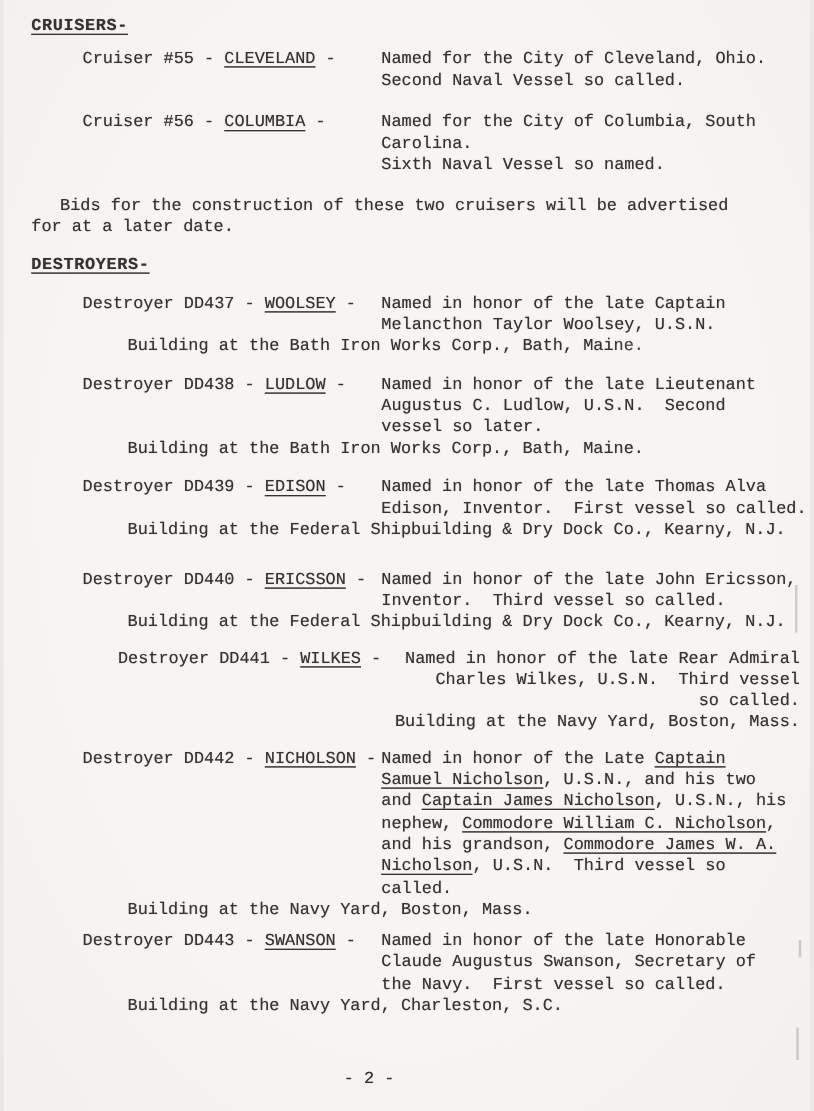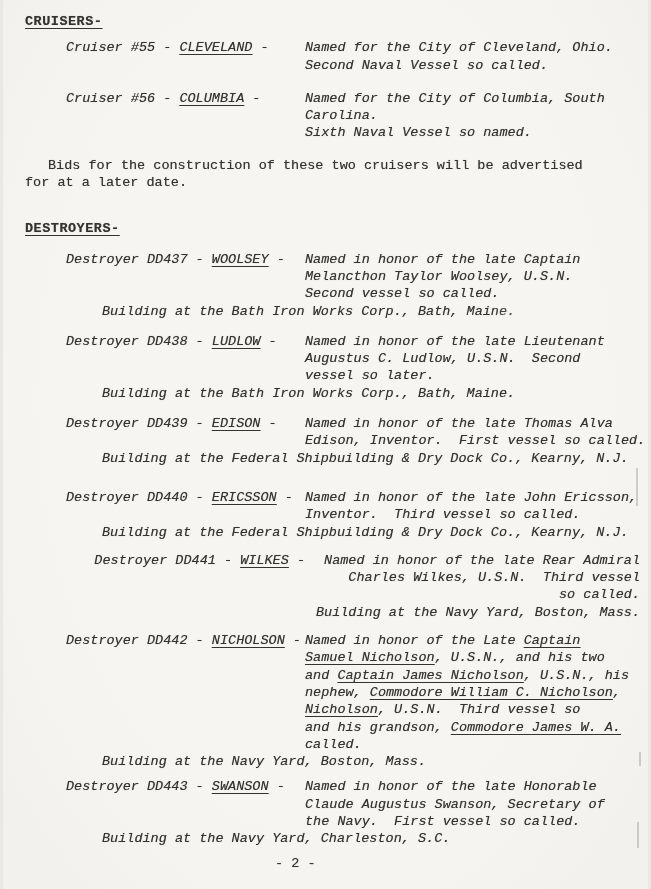--- a/index.html
+++ b/index.html
@@ -14,32 +14,32 @@
     color:#34332f;
     font-family:"Liberation Mono","DejaVu Sans Mono",monospace;
     font-size:13.5px;
     line-height:17.3px;
     text-shadow:0 0 0.7px rgba(52,51,47,0.55);
     overflow:hidden;
   }
   .u { text-decoration:underline; text-underline-offset:3px; text-decoration-thickness:1.2px; }
   .heading { font-weight:bold; letter-spacing:0.5px; margin:0 0 9px 0; display:inline-block; }
   .section { display:block; }
-  .entry { margin:0 0 13px 0;font-style:italic; }
+  .entry { margin:0 0 13px 0; }
   .entry-row { display:flex; margin-left:41px; }
   .entry-label { flex:none; width:239px; white-space:pre; }
   .entry-desc { flex:1; }
   .line { white-space:pre; }
   .building { margin-left:77px; white-space:pre; }
   .note { margin:15px 0 13px 0; }
   .note .indent { text-indent:23px; }
   
   .section-cruisers .entry { margin-bottom:16px; }
   .section-cruisers .entry:last-child { margin-bottom:0; }
-  .section-destroyers .heading { margin-bottom:13px;margin-top:16px; }
+  .section-destroyers .heading { margin-bottom:13px; }
   .section-destroyers .entry:nth-child(3) { margin-bottom:10px; }
   .section-destroyers .entry:nth-child(4) { margin-bottom:11px;margin-top:22px; }
   .section-destroyers .entry:nth-child(5) { margin-bottom:11px;text-align:right; }
   .section-destroyers .entry:nth-child(6) { margin-bottom:8px; }
   
   .section-destroyers .entry:nth-child(1) .building {
     -webkit-mask-image:linear-gradient(90deg,#000 72%,rgba(0,0,0,0.28) 90%,rgba(0,0,0,0.2) 100%);
             mask-image:linear-gradient(90deg,#000 72%,rgba(0,0,0,0.28) 90%,rgba(0,0,0,0.2) 100%);
   }
   .page-number { position:absolute; top:855px; left:272px; white-space:pre; }
@@ -77,21 +77,20 @@
           <div class="line indent">Bids for the construction of these two cruisers will be advertised</div>
           <div class="line">for at a later date.</div>
         </div></section>
       <section class="section section-destroyers"><div class="heading u">DESTROYERS-</div><div></div><div class="entries">
           <div class="entry">
             <div class="entry-row">
               <div class="entry-label"><span>Destroyer DD437 - </span><span class="u">WOOLSEY</span><span> -</span></div>
               <div class="entry-desc">
                 <div class="line"><span>Named in honor of the late Captain</span></div>
                 <div class="line"><span>Melancthon Taylor Woolsey, U.S.N.</span></div>
-                <div class="line"><span>Second vessel so called.</span></div>
               </div>
             </div>
             <div class="building">Building at the Bath Iron Works Corp., Bath, Maine.</div>
           </div>
           <div class="entry">
             <div class="entry-row">
               <div class="entry-label"><span>Destroyer DD438 - </span><span class="u">LUDLOW</span><span> -</span></div>
               <div class="entry-desc">
                 <div class="line"><span>Named in honor of the late Lieutenant</span></div>
                 <div class="line"><span>Augustus C. Ludlow, U.S.N.  Second</span></div>
@@ -132,22 +131,22 @@
             <div class="building">Building at the Navy Yard, Boston, Mass.</div>
           </div>
           <div class="entry">
             <div class="entry-row">
               <div class="entry-label"><span>Destroyer DD442 - </span><span class="u">NICHOLSON</span><span> -</span></div>
               <div class="entry-desc">
                 <div class="line"><span>Named in honor of the Late </span><span class="u">Captain</span></div>
                 <div class="line"><span class="u">Samuel Nicholson</span><span>, U.S.N., and his two</span></div>
                 <div class="line"><span>and </span><span class="u">Captain James Nicholson</span><span>, U.S.N., his</span></div>
                 <div class="line"><span>nephew, </span><span class="u">Commodore William C. Nicholson</span><span>,</span></div>
+                <div class="line"><span>and his grandson, </span><span class="u">Commodore James W. A.</span></div>
                 <div class="line"><span class="u">Nicholson</span><span>, U.S.N.  Third vessel so</span></div>
-                <div class="line"><span>and his grandson, </span><span class="u">Commodore James W. A.</span></div>
                 <div class="line"><span>called.</span></div>
               </div>
             </div>
             <div class="building">Building at the Navy Yard, Boston, Mass.</div>
           </div>
           <div class="entry">
             <div class="entry-row">
               <div class="entry-label"><span>Destroyer DD443 - </span><span class="u">SWANSON</span><span> -</span></div>
               <div class="entry-desc">
                 <div class="line"><span>Named in honor of the late Honorable</span></div>

